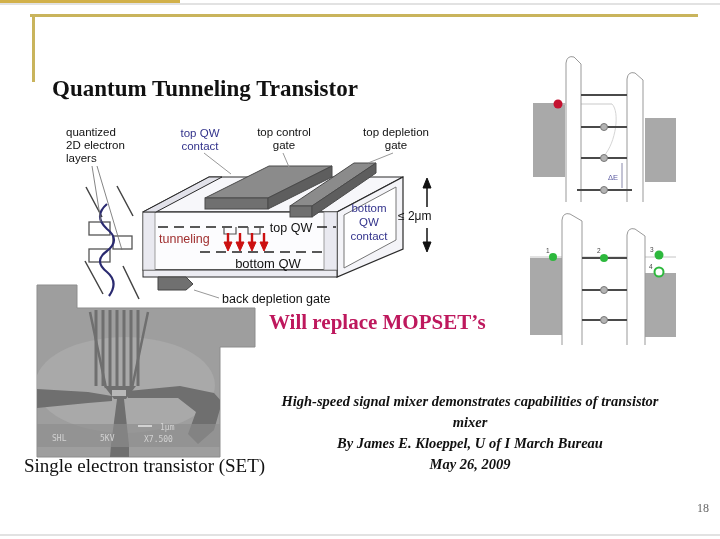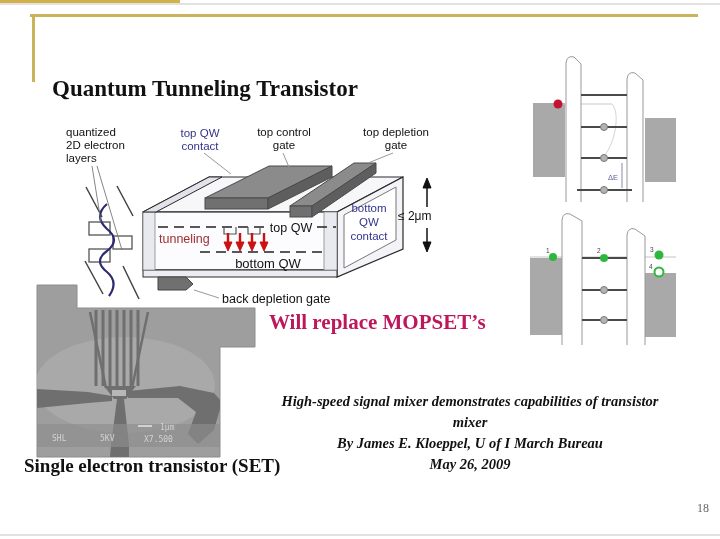--- a/index.html
+++ b/index.html
@@ -8,21 +8,21 @@
   .abs{position:absolute;}
   .hairline{position:absolute;left:0;width:720px;height:2px;background:#e2e2e2;}
   #accent-h{position:absolute;left:30px;top:14px;width:668px;height:3px;background:#c9b45c;}
   #accent-v{position:absolute;left:32px;top:14px;width:3px;height:68px;background:#c9b45c;}
   #page-title{left:44px;top:22px;font-size:37px;color:#1e6b4a;letter-spacing:0px;}
   #page-subtitle{left:52px;top:76px;font-size:23px;font-weight:bold;color:#111;}
   #will-replace{left:269px;top:310px;font-size:21px;font-weight:bold;color:#be185d;}
   #news-heading{left:315px;top:350px;width:310px;text-align:center;font-size:15px;font-weight:bold;color:#111;}
   #news-block{left:228px;top:391px;width:484px;text-align:center;
               font-size:14.5px;font-weight:bold;font-style:italic;color:#111;line-height:21px;}
-  #sem-caption{left:24px;top:455px;font-size:19px;font-weight:bold;color:#111;}
+  #sem-caption{left:24px;top:455px;font-size:19px;font-weight:normal;color:#111;}
   #sem-underline{left:38px;top:481px;width:180px;height:3px;background:#d2b14a;}
   #page-number{left:697px;top:501px;font-size:12px;color:#666;}
   svg text{font-family:"Liberation Sans",sans-serif;}
   svg text.mono{font-family:"DejaVu Sans Mono",monospace;}
 </style>
 </head>
 <body>
 
 <div id="slide">
 

